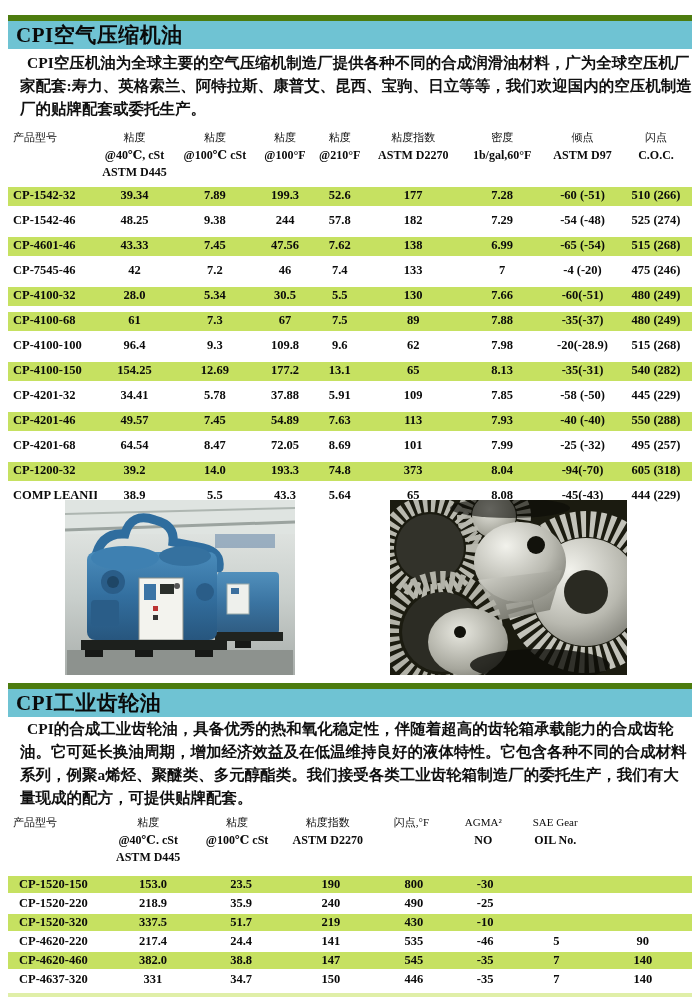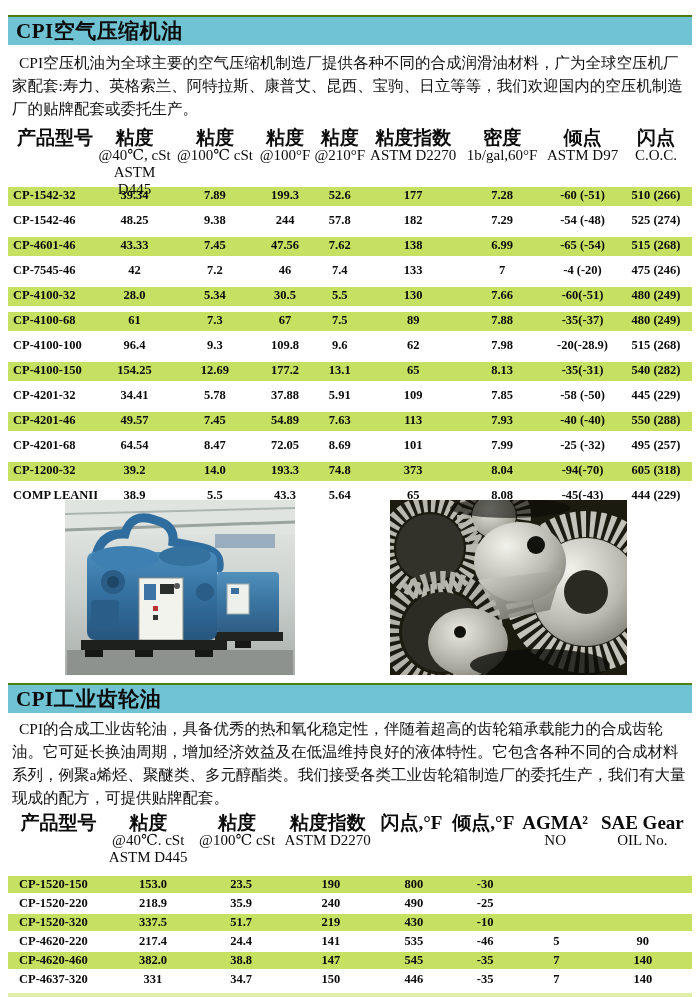--- a/index.html
+++ b/index.html
@@ -5,41 +5,41 @@
   html,body{margin:0;padding:0;}
   body{
     width:700px;height:997px;position:relative;overflow:hidden;
     background:#ffffff;
     font-family:"Liberation Serif","DejaVu Serif",serif;
     color:#0b0b0b;
   }
   
   .section-bar{
     position:absolute;left:8px;right:8px;height:28px;
-    background:#6fc3d3;border-top:2px solid #4d7c0f;
+    background:#6fc3d3;border-top:6px solid #4d7c0f;
   }
   .section-bar .title{
     font-size:21px;font-weight:bold;color:#0a0a0a;
     padding:1px 0 0 8px;line-height:27px;letter-spacing:0.5px;
   }
   
   .intro{
-    position:absolute;left:12px;right:8px;
-    font-size:15.5px;font-weight:normal;line-height:23px;
+    position:absolute;left:20px;right:8px;
+    font-size:15.5px;font-weight:bold;line-height:23px;
     text-indent:7px;color:#101010;text-align:left;
   }
   
   .spec-table{position:absolute;left:8px;right:8px;}
   .thead,.row{display:grid;}
   .t1 .thead,.t1 .row{grid-template-columns:13% 11% 12.5% 8% 8% 13.5% 12.5% 11% 10.5%;}
   .t2 .thead,.t2 .row{grid-template-columns:14% 13% 13% 13.5% 11% 10% 11% 14.5%;}
   .hcell{text-align:center;}
   .hcell:first-child{text-align:left;padding-left:5px;}
-  .hline0{font-size:19px;font-weight:bold;height:19px;line-height:19px;text-align:center;}
-  .hline1,.hline2{font-size:15px;font-weight:normal;height:17px;line-height:17px;}
+  .hline0{font-size:11px;font-weight:normal;height:19px;line-height:19px;}
+  .hline1,.hline2{font-size:12px;font-weight:bold;height:17px;line-height:17px;}
   .t1 .tbody{margin-top:6px;}
   .t2 .tbody{margin-top:10px;}
   .t1 .row{height:19px;line-height:16px;margin-bottom:6px;}
   .t2 .row{height:17px;line-height:17px;margin-bottom:2px;padding-left:6px;}
   .row.green{background:#c6e161;}
   .cell{font-size:12.5px;font-weight:bold;text-align:center;white-space:nowrap;overflow:hidden;}
   .cell.c0{text-align:left;padding-left:5px;}
   
   .photos{position:absolute;left:8px;right:8px;top:500px;height:178px;}
   .photo{position:absolute;top:0;height:175px;}
@@ -359,23 +359,20 @@
         <div class="hline1">@100℃ cSt</div>
       </div>
       <div class="hcell">
         <div class="hline0">粘度指数</div>
         <div class="hline1">ASTM D2270</div>
       </div>
       <div class="hcell">
         <div class="hline0">闪点,°F</div>
       </div>
       <div class="hcell">
-        <div class="hline0">倾点,°F</div>
-      </div>
-      <div class="hcell">
         <div class="hline0">AGMA²</div>
         <div class="hline1">NO</div>
       </div>
       <div class="hcell">
         <div class="hline0">SAE Gear</div>
         <div class="hline1">OIL No.</div>
       </div>
     </div>
   <div class="tbody">
       <div class="row green">

